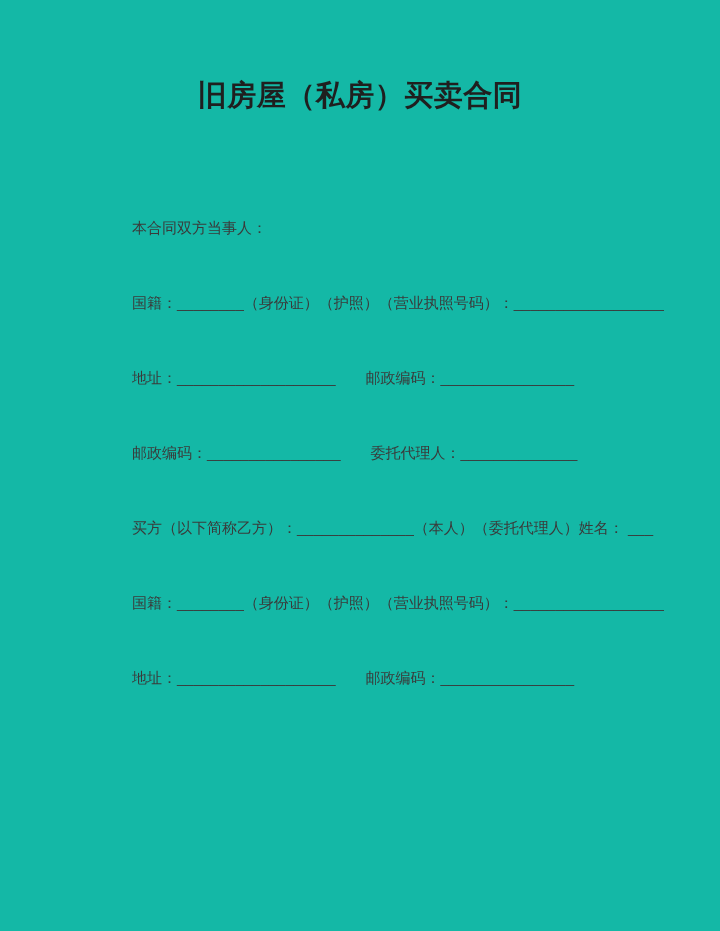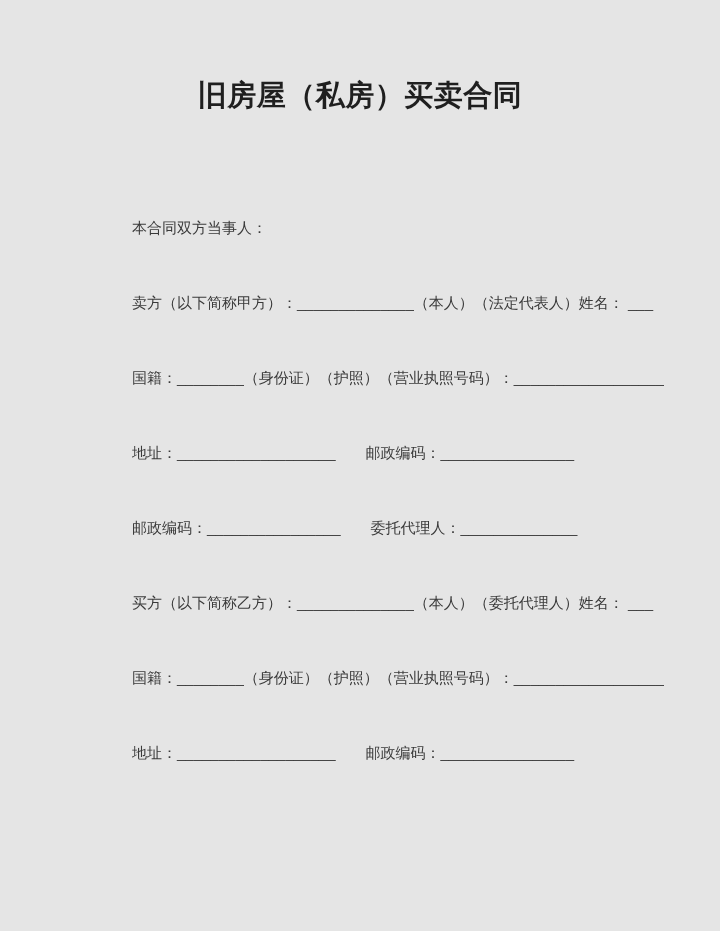--- a/index.html
+++ b/index.html
@@ -4,21 +4,21 @@
 <style>
   html, body {
     margin: 0;
     padding: 0;
     background: #ffffff;
   }
   .page {
     position: relative;
     width: 720px;
     height: 931px;
-    background: #e5e5e5;
+    background: #14b8a6;
     overflow: hidden;
     font-family: "Liberation Sans", "DejaVu Sans", sans-serif;
     color: #3a3a3a;
   }
   .title {
     margin: 0;
     padding-top: 76px;
     text-align: center;
     font-family: "Liberation Serif", "DejaVu Serif", serif;
     font-weight: bold;
@@ -40,21 +40,20 @@
 </style>
 </head>
 <body>
 
 <div class="page">
   <h1 class="title">旧房屋（私房）买卖合同</h1>
 
   <div class="content">
     <p class="line">本合同双方当事人：</p>
 
-    <p class="line">卖方（以下简称甲方）：______________（本人）（法定代表人）姓名： ___</p>
 
     <p class="line">国籍：________（身份证）（护照）（营业执照号码）：__________________</p>
 
     <p class="line">地址：___________________　　邮政编码：________________</p>
 
     <p class="line">邮政编码：________________　　委托代理人：______________</p>
 
     <p class="line">买方（以下简称乙方）：______________（本人）（委托代理人）姓名： ___</p>
 
     <p class="line">国籍：________（身份证）（护照）（营业执照号码）：__________________</p>

